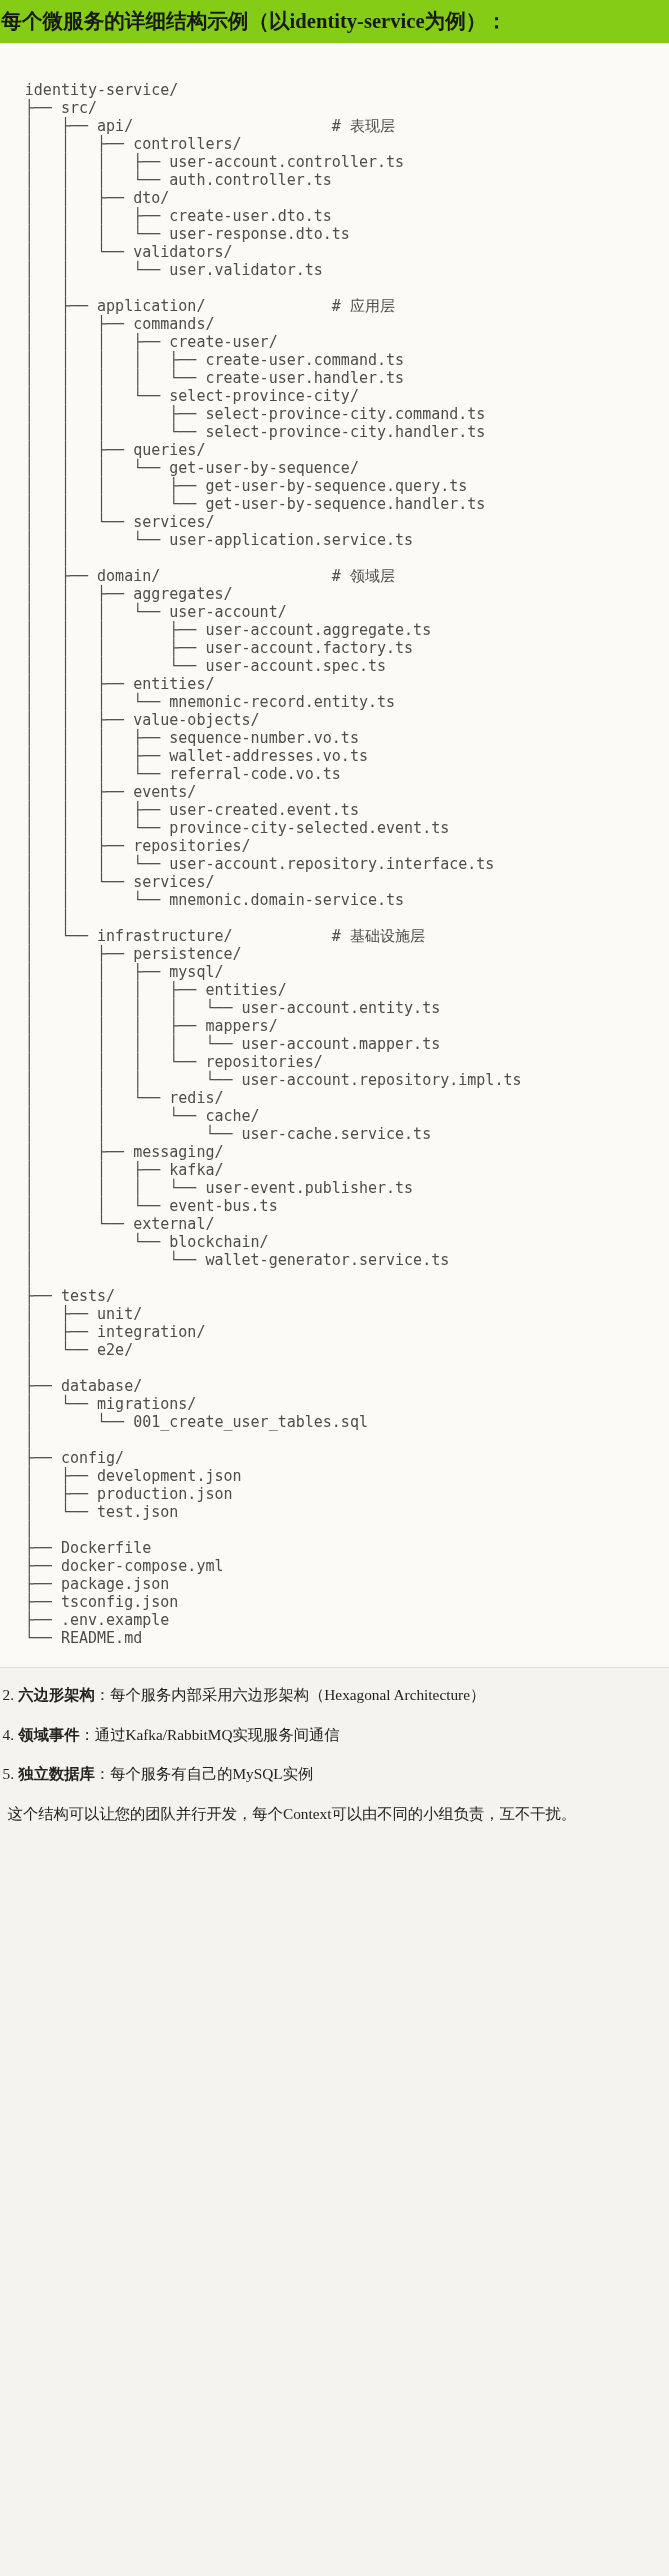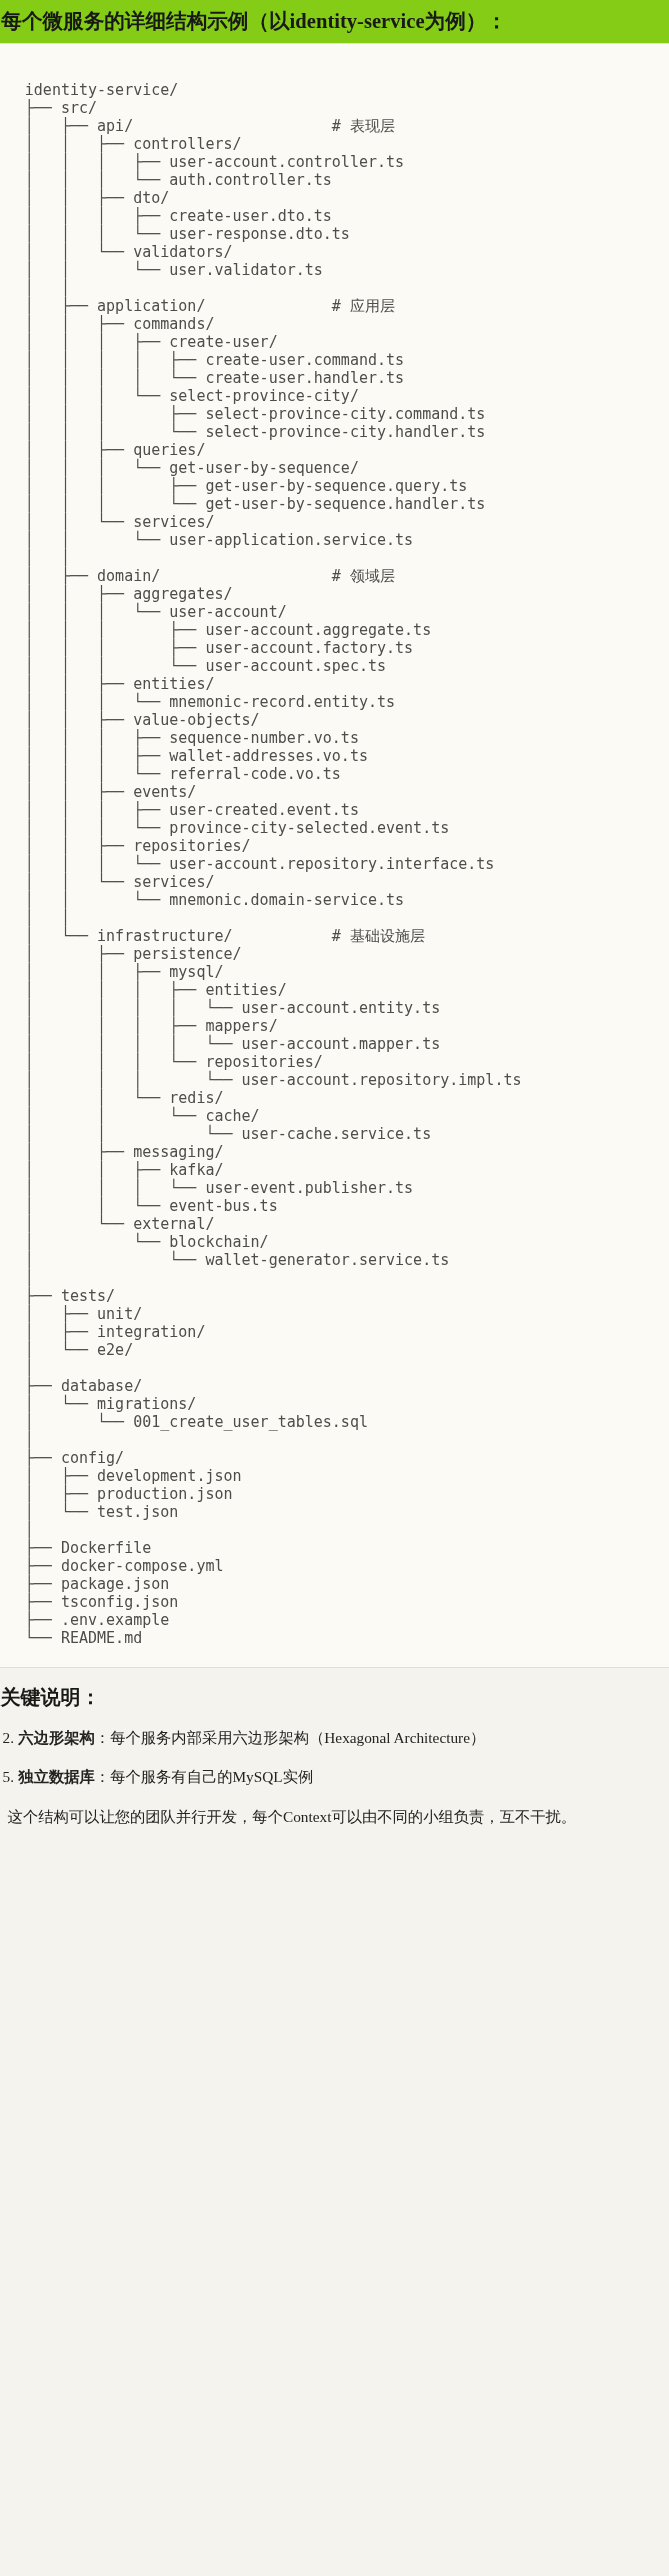--- a/index.html
+++ b/index.html
@@ -161,24 +161,26 @@
 │
 ├── Dockerfile
 ├── docker-compose.yml
 ├── package.json
 ├── tsconfig.json
 ├── .env.example
 └── README.md</pre>
 </section>
 
 <section class="notes-section">
-  <h2 class="notes-heading">关键说明：</h2>
   <div>
   <div class="note-item">
       <span class="num">2.</span><span class="label">六边形架构</span><span class="text">：每个服务内部采用六边形架构（Hexagonal Architecture）</span>
+    </div>
+      <div class="note-item">
+      <span class="num">4.</span><span class="label">领域事件</span><span class="text">：通过Kafka/RabbitMQ实现服务间通信</span>
     </div>
       <div class="note-item">
       <span class="num">5.</span><span class="label">独立数据库</span><span class="text">：每个服务有自己的MySQL实例</span>
     </div>
     </div>
   <p class="closing-paragraph">这个结构可以让您的团队并行开发，每个Context可以由不同的小组负责，互不干扰。</p>
 </section>
 
 
 </body></html>

